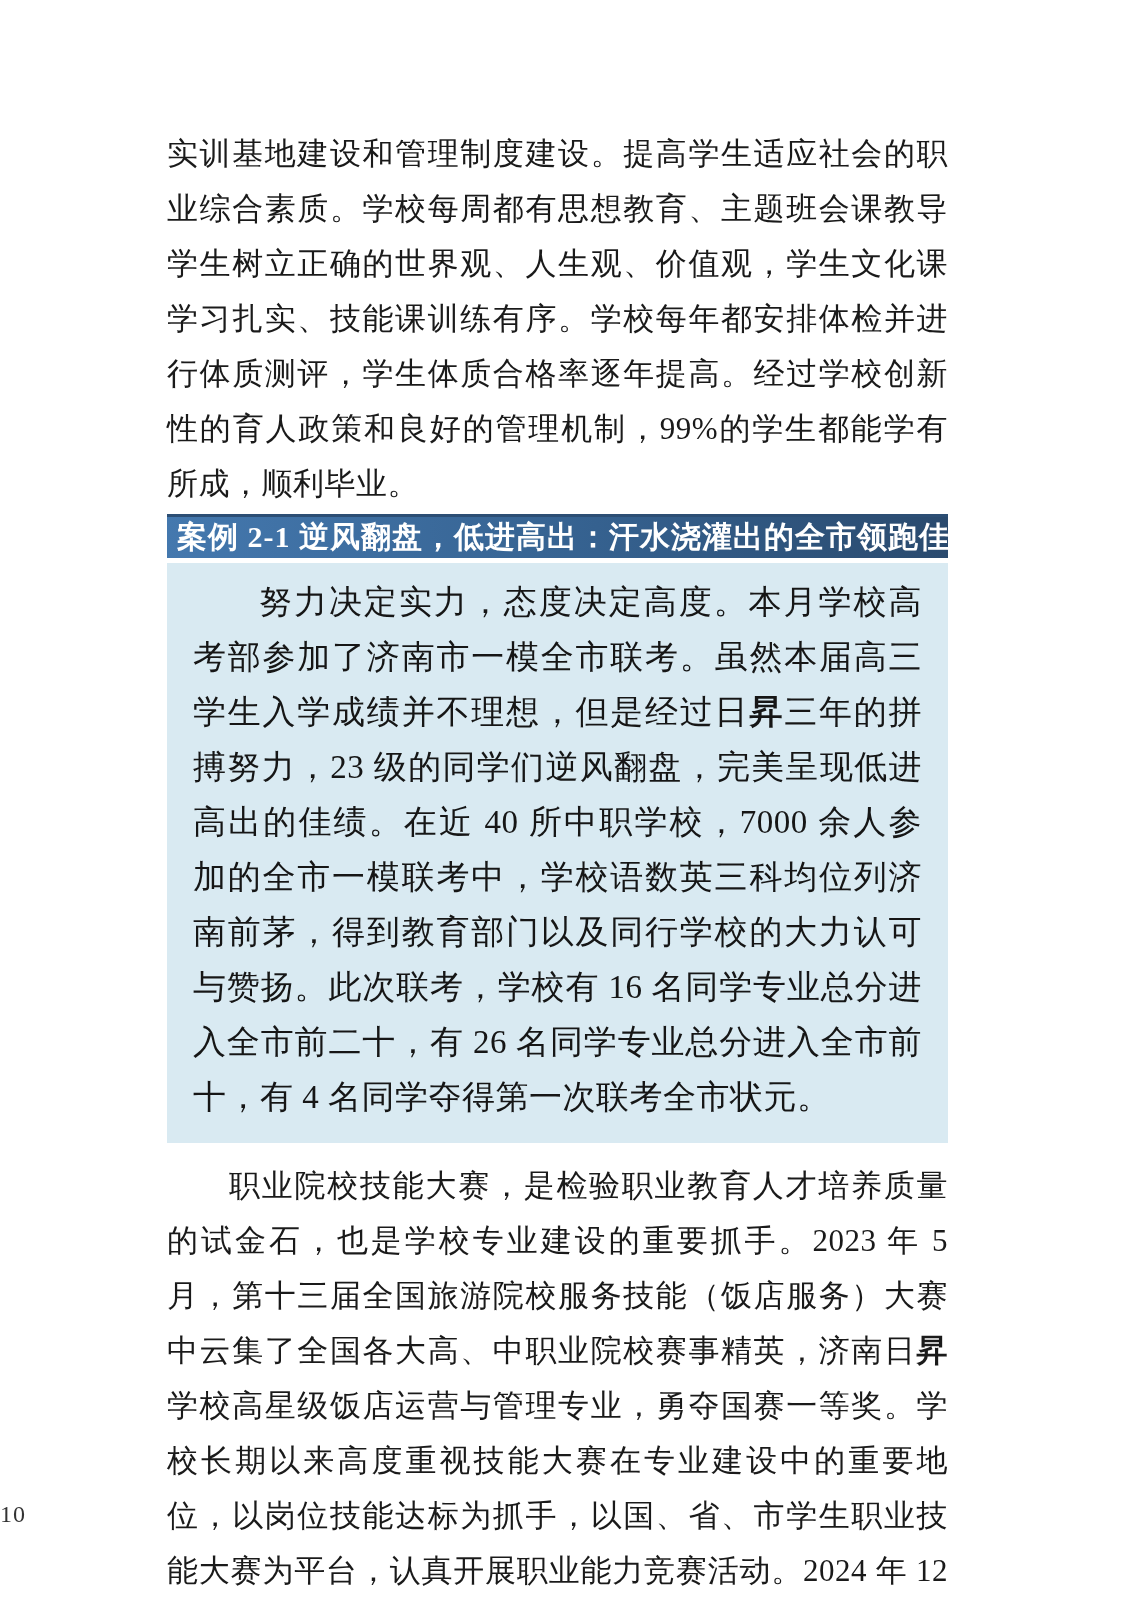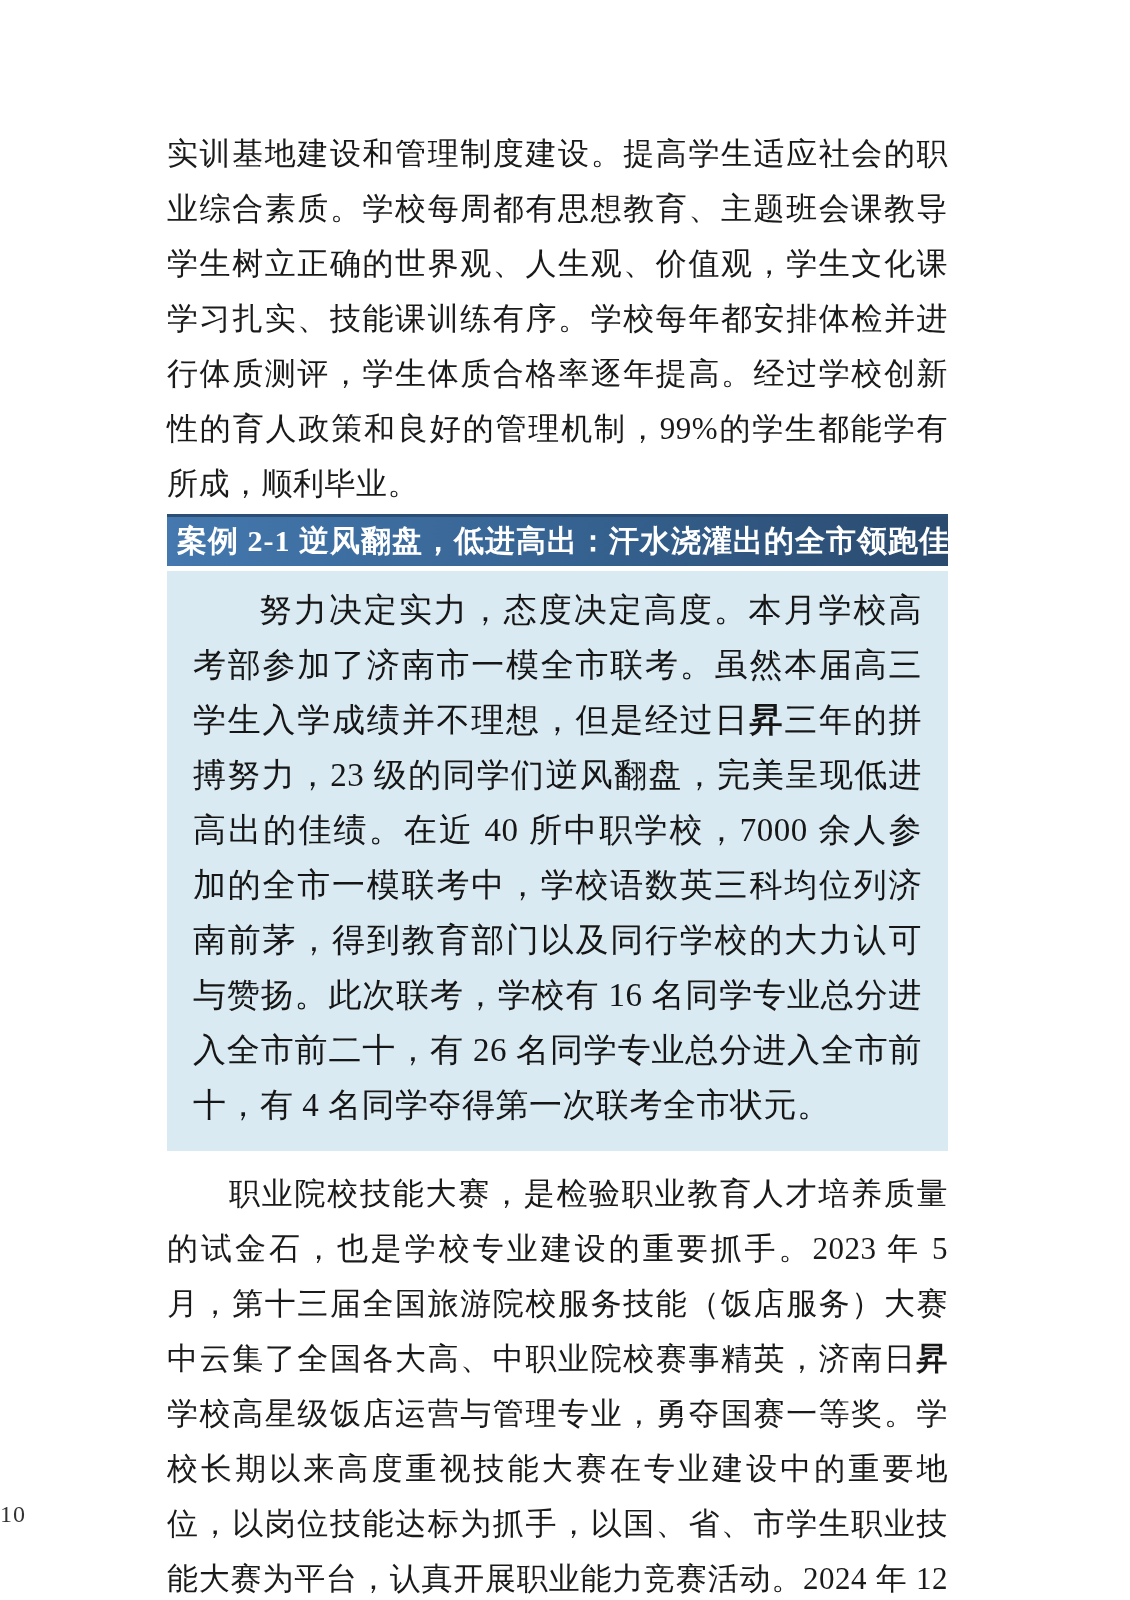--- a/index.html
+++ b/index.html
@@ -29,21 +29,21 @@
     line-height: 55px;
     text-align: justify;
     text-justify: inter-ideograph;
     letter-spacing: 0.5px;
   }
   .para.indent {
     text-indent: 2em;
   }
   .case-header {
     margin-top: 3px;
-    height: 52px;
+    height: 44px;
     box-sizing: border-box;
     display: flex;
     align-items: center;
     padding: 0 10px;
     background: linear-gradient(to right, var(--hdr-left, #4478ae), var(--hdr-mid, #35618f) 55%, var(--hdr-right, #2a4a6e));
     border-top: 3px solid var(--hdr-edge, #2c4e74);
   }
   .case-title {
     color: var(--hdr-text, #ffffff);
     font-size: 30px;

